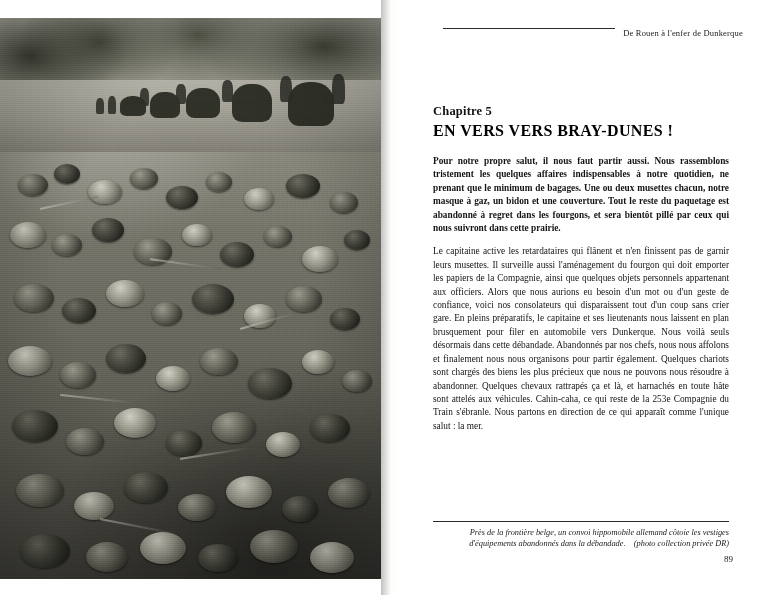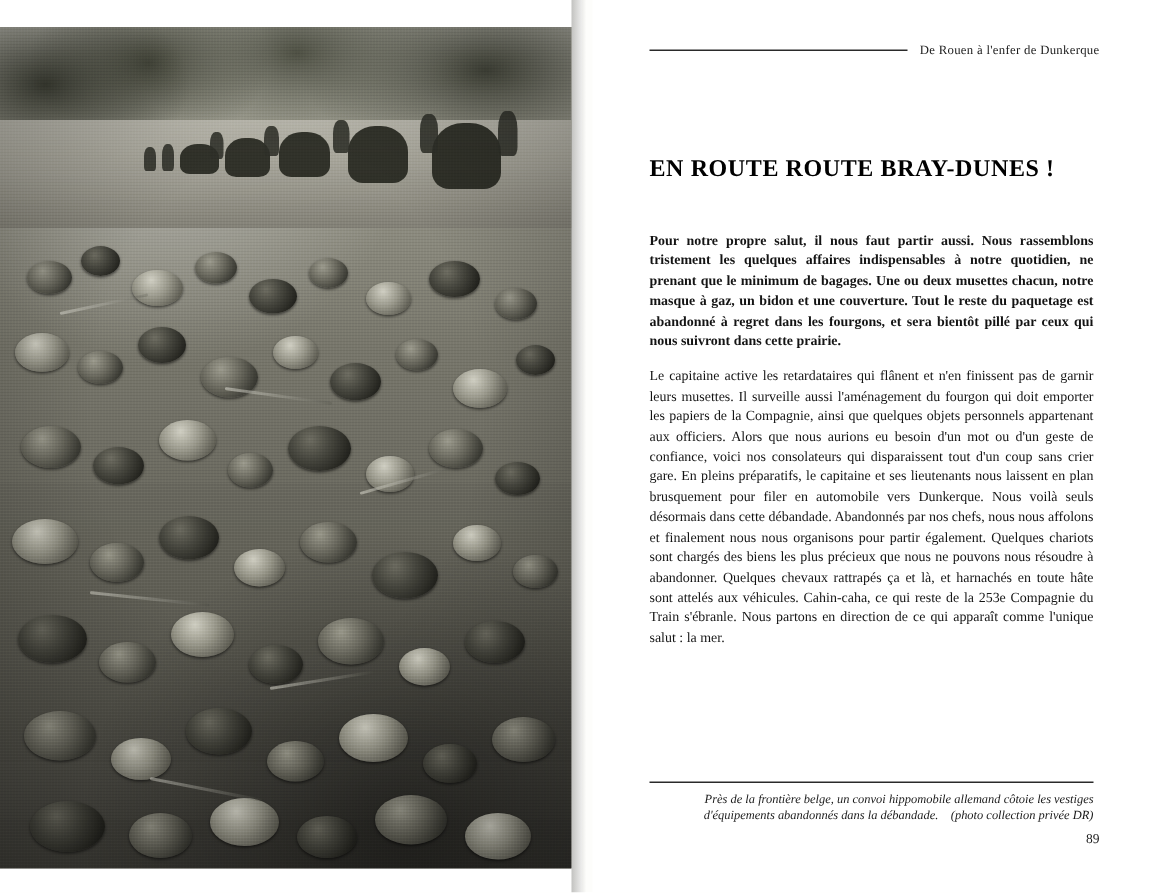--- a/index.html
+++ b/index.html
@@ -132,25 +132,25 @@
   .text-page {
     position: absolute;
     left: 395px;
     top: 0;
     width: 376px;
     height: 595px;
     background: #ffffff;
   }
   .running-head {
     position: absolute;
-    left: 38px;
+    left: 48px;
     top: 28px;
     width: 300px;
     display: flex;
-    align-items: center;
+    align-items: flex-start;
     gap: 8px;
   }
   .running-head .rule {
     flex: 1 1 auto;
     height: 1px;
     background: #2a2a2a;
   }
   .running-head .rh-text {
     font-family: "Liberation Serif", serif;
     font-size: 8.5px;
@@ -328,21 +328,22 @@
   <div class="gutter"></div>
 
   <div class="text-page">
 
     <div class="running-head">
       <div class="rule"></div>
       <div class="rh-text">De Rouen à l'enfer de Dunkerque</div>
     </div>
 
     <div class="chapter-block">
-      <h1 class="chapter-title">EN ROUTE ROUTE BRAY-DUNES !</h1>
+      <p class="chapter-num">Chapitre 5</p>
+      <h1 class="chapter-title">EN VERS VERS BRAY-DUNES !</h1>
     </div>
 
     <div class="body-col">
       <p class="para bold">Pour notre propre salut, il nous faut partir aussi. Nous rassemblons tristement les quelques affaires indispensables à notre quotidien, ne prenant que le minimum de bagages. Une ou deux musettes chacun, notre masque à gaz, un bidon et une couverture. Tout le reste du paquetage est abandonné à regret dans les fourgons, et sera bientôt pillé par ceux qui nous suivront dans cette prairie.</p>
       <p class="para">Le capitaine active les retardataires qui flânent et n'en finissent pas de garnir leurs musettes. Il surveille aussi l'aménagement du fourgon qui doit emporter les papiers de la Compagnie, ainsi que quelques objets personnels appartenant aux officiers. Alors que nous aurions eu besoin d'un mot ou d'un geste de confiance, voici nos consolateurs qui disparaissent tout d'un coup sans crier gare. En pleins préparatifs, le capitaine et ses lieutenants nous laissent en plan brusquement pour filer en automobile vers Dunkerque. Nous voilà seuls désormais dans cette débandade. Abandonnés par nos chefs, nous nous affolons et finalement nous nous organisons pour partir également. Quelques chariots sont chargés des biens les plus précieux que nous ne pouvons nous résoudre à abandonner. Quelques chevaux rattrapés ça et là, et harnachés en toute hâte sont attelés aux véhicules. Cahin-caha, ce qui reste de la 253e Compagnie du Train s'ébranle. Nous partons en direction de ce qui apparaît comme l'unique salut : la mer.</p>
     </div>
 
     <div class="caption-rule"></div>
     <div class="caption">
       <span>Près de la frontière belge, un convoi hippomobile allemand côtoie les vestiges d'équipements abandonnés dans la débandade.</span>

